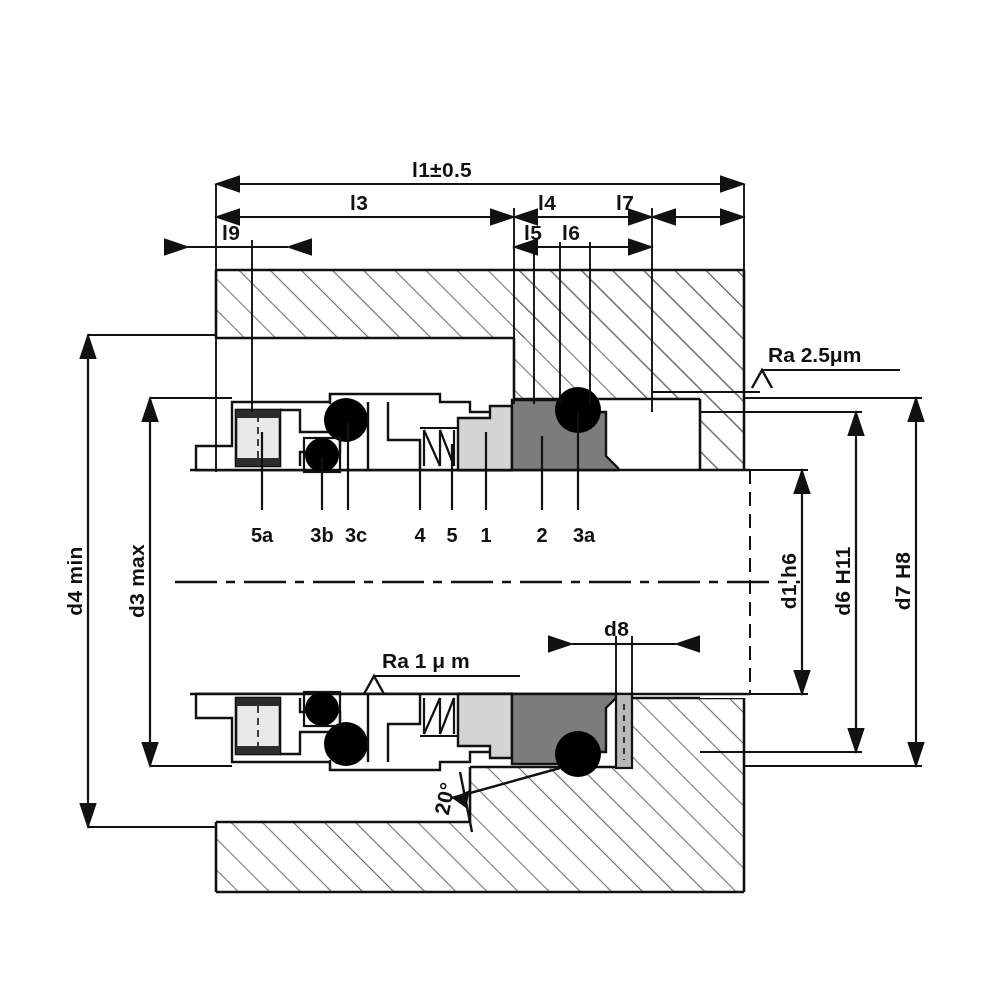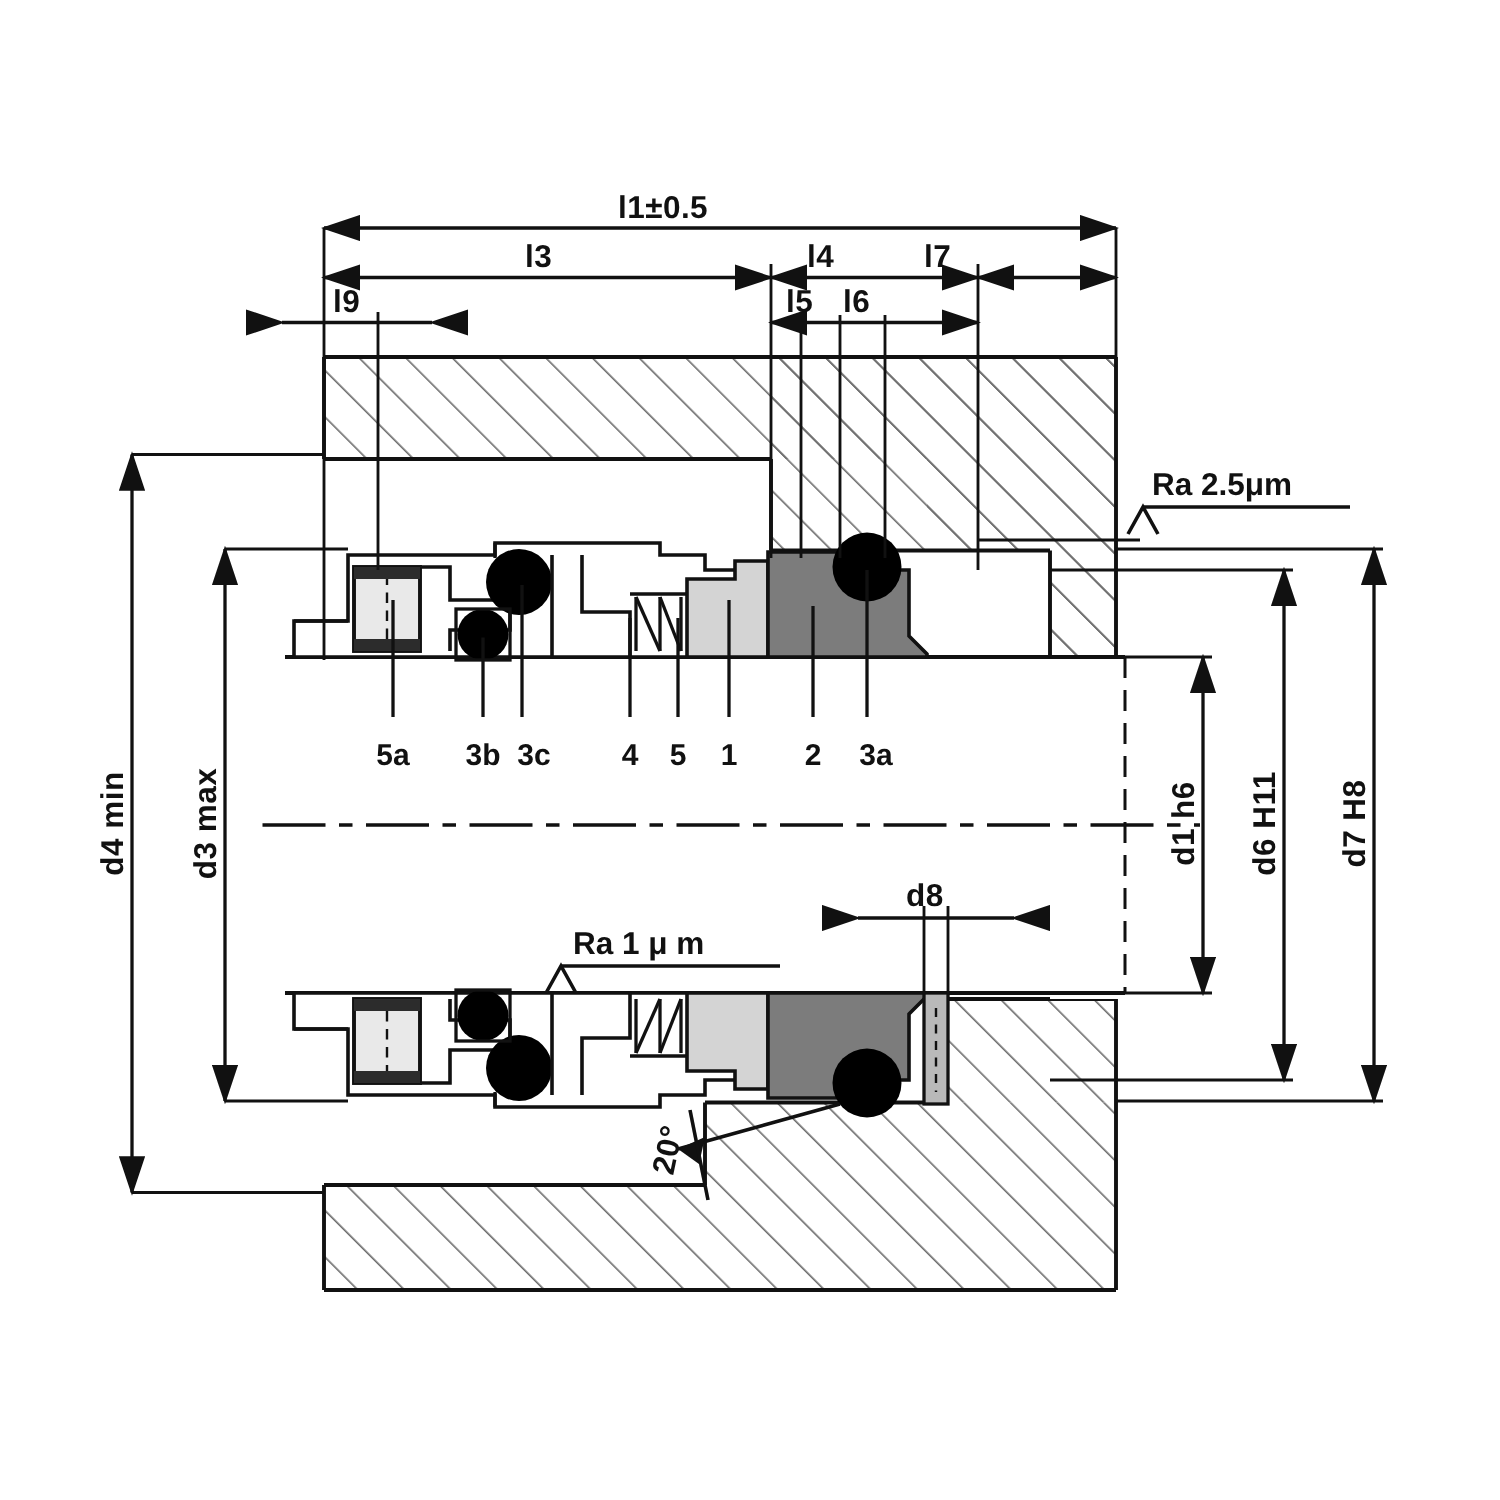--- a/index.html
+++ b/index.html
@@ -1,18 +1,18 @@
 <!DOCTYPE html>
 <html><head>
 <meta charset="utf-8">
 <style>
   html,body{margin:0;padding:0;background:#ffffff;}
   body{width:1000px;height:1000px;overflow:hidden;
        font-family:"Liberation Sans", sans-serif;}
-  #stage{position:relative;width:1000px;height:954px;background:#f9a8d4;}
+  #stage{position:relative;width:1000px;height:954px;background:#f9a8d4;margin-top:32px;}
   svg{display:block;}
   .dimtext{font-family:"Liberation Sans",sans-serif;font-size:21px;fill:#111;font-weight:600;letter-spacing:.3px;}
   .balloon{font-family:"Liberation Sans",sans-serif;font-size:20px;fill:#111;font-weight:700;}
   .ratext{font-family:"Liberation Sans",sans-serif;font-size:21px;fill:#111;font-weight:600;}
 </style>
 </head>
 <body>
 
 <div id="stage">
 <svg width="1000" height="1000" viewBox="0 0 1000 1000" xmlns="http://www.w3.org/2000/svg">

